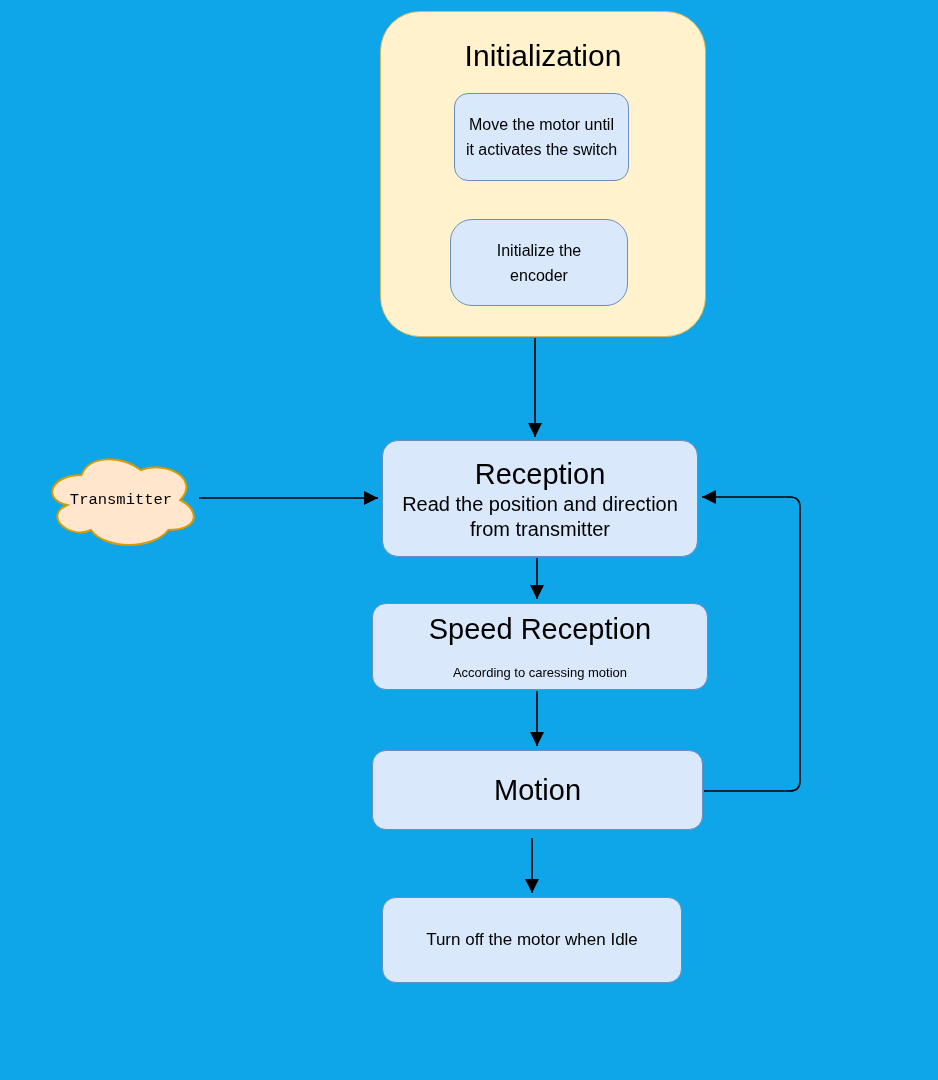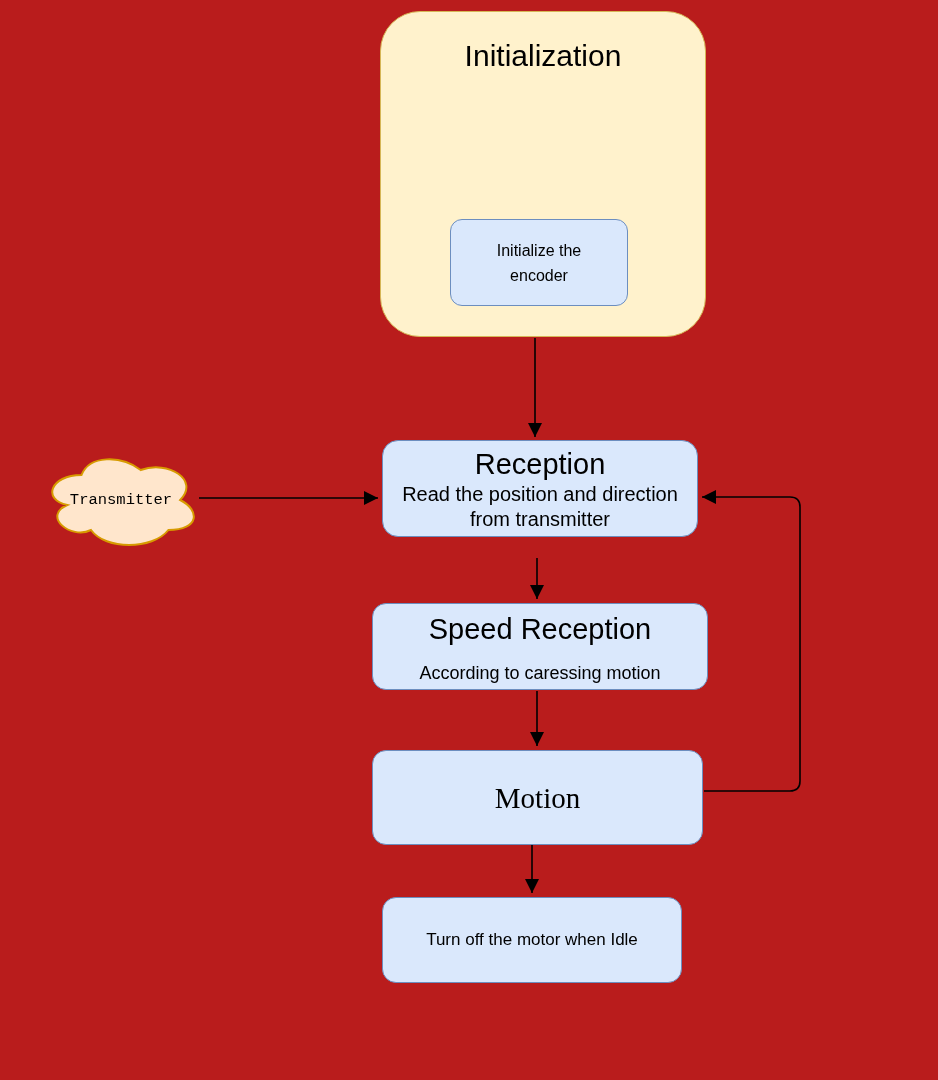--- a/index.html
+++ b/index.html
@@ -3,21 +3,21 @@
 <meta charset="utf-8">
 <style>
   * { margin: 0; padding: 0; box-sizing: border-box; }
   html, body { background: #ffffff; }
   body { font-family: "Liberation Sans", sans-serif; color: #000; }
 
   .canvas {
     position: relative;
     width: 938px;
     height: 1080px;
-    background: #b91c1c;
+    background: #0ea5e9;
     overflow: hidden;
   }
 
   .arrow-layer {
     position: absolute;
     left: 0; top: 0;
     width: 938px; height: 1080px;
     pointer-events: none;
   }
 
@@ -54,55 +54,54 @@
   .init-step-1 {
     left: 73px; top: 81px;
     width: 175px; height: 88px;
     border-radius: 14px;
     font-size: 16px; line-height: 25px;
     padding: 2px 8px;
   }
   .init-step-2 {
     left: 69px; top: 207px;
     width: 178px; height: 87px;
-    border-radius: 12px;
+    border-radius: 22px;
     font-size: 16px; line-height: 25px;
     padding: 2px 30px;
   }
 
   .reception-node {
     left: 382px; top: 440px;
-    width: 316px; height: 97px;
+    width: 316px; height: 117px;
     border-radius: 16px;
     padding: 4px 10px;
   }
   .speed-node {
     left: 372px; top: 603px;
     width: 336px; height: 87px;
     border-radius: 14px;
     padding: 2px 10px;
   }
   .motion-node {
     left: 372px; top: 750px;
-    width: 331px; height: 95px;
+    width: 331px; height: 80px;
     border-radius: 14px;
     padding: 2px 14px;
-    font-family: Liberation Serif, serif;
   }
   .idle-node {
     left: 382px; top: 897px;
     width: 300px; height: 86px;
     border-radius: 14px;
     font-size: 17px;
     padding: 2px 16px;
   }
 
   .node-title-lg { font-size: 29px; line-height: 36px; }
   .node-sub-16 { font-size: 20px; line-height: 25px; }
-  .node-sub-15 { font-size: 18px; line-height: 20px; margin-top: 16px; }
+  .node-sub-15 { font-size: 13px; line-height: 20px; margin-top: 16px; }
 
   
   .cloud-wrap {
     position: absolute;
     left: 42px; top: 450px;
     width: 158px; height: 100px; font-family: Liberation Mono, monospace;
   }
   .cloud-wrap svg { position: absolute; left: 0; top: 0; }
   .cloud-label {
     position: absolute;
@@ -134,20 +133,23 @@
 
     <path d="M537,691 L537,746" fill="none" stroke="#000" stroke-width="1.6" marker-end="url(#arrowhead)"></path>
 
     <path d="M532,838 L532,893" fill="none" stroke="#000" stroke-width="1.6" marker-end="url(#arrowhead)"></path>
 
     <path d="M704,791 L790,791 Q800,791 800,781 L800,507 Q800,497 790,497 L702,497" fill="none" stroke="#000" stroke-width="1.6" marker-end="url(#arrowhead)"></path>
   </svg>
 
   <div class="init-container">
     <div class="init-title">Initialization</div>
+    <div class="node init-step-1">
+      <span>Move the motor until it activates the switch</span>
+    </div>
     <div class="node init-step-2">
       <span>Initialize the encoder</span>
     </div>
   </div>
 
   <div class="cloud-wrap">
     <svg width="158" height="100" viewBox="0 0 158 100" xmlns="http://www.w3.org/2000/svg">
       <path d="M 39.5,25 C 7.9,25 0,50 25.3,55 C 0,66 28.4,90 49,80 C 63.2,100 110.6,100 126.4,80 C 158,80 158,60 138.2,50 C 158,30 126.4,10 98.7,20 C 79,5 47.4,5 39.5,25 Z" fill="#FFE6CC" stroke="#D79B00" stroke-width="2"></path>
     </svg>
     <div class="cloud-label">Transmitter</div>

